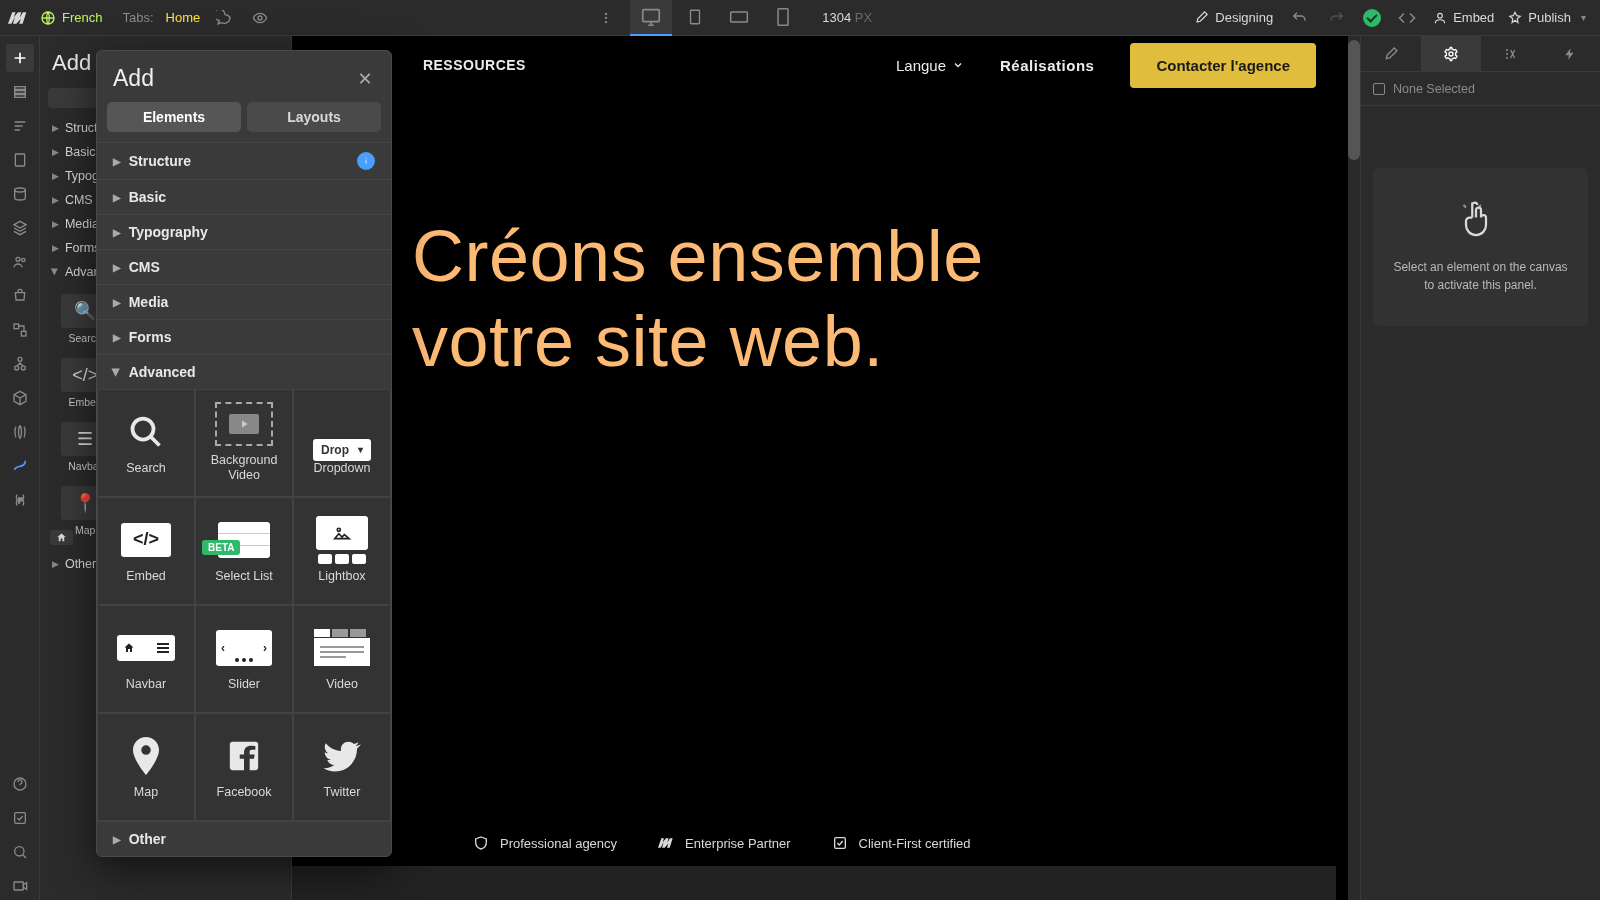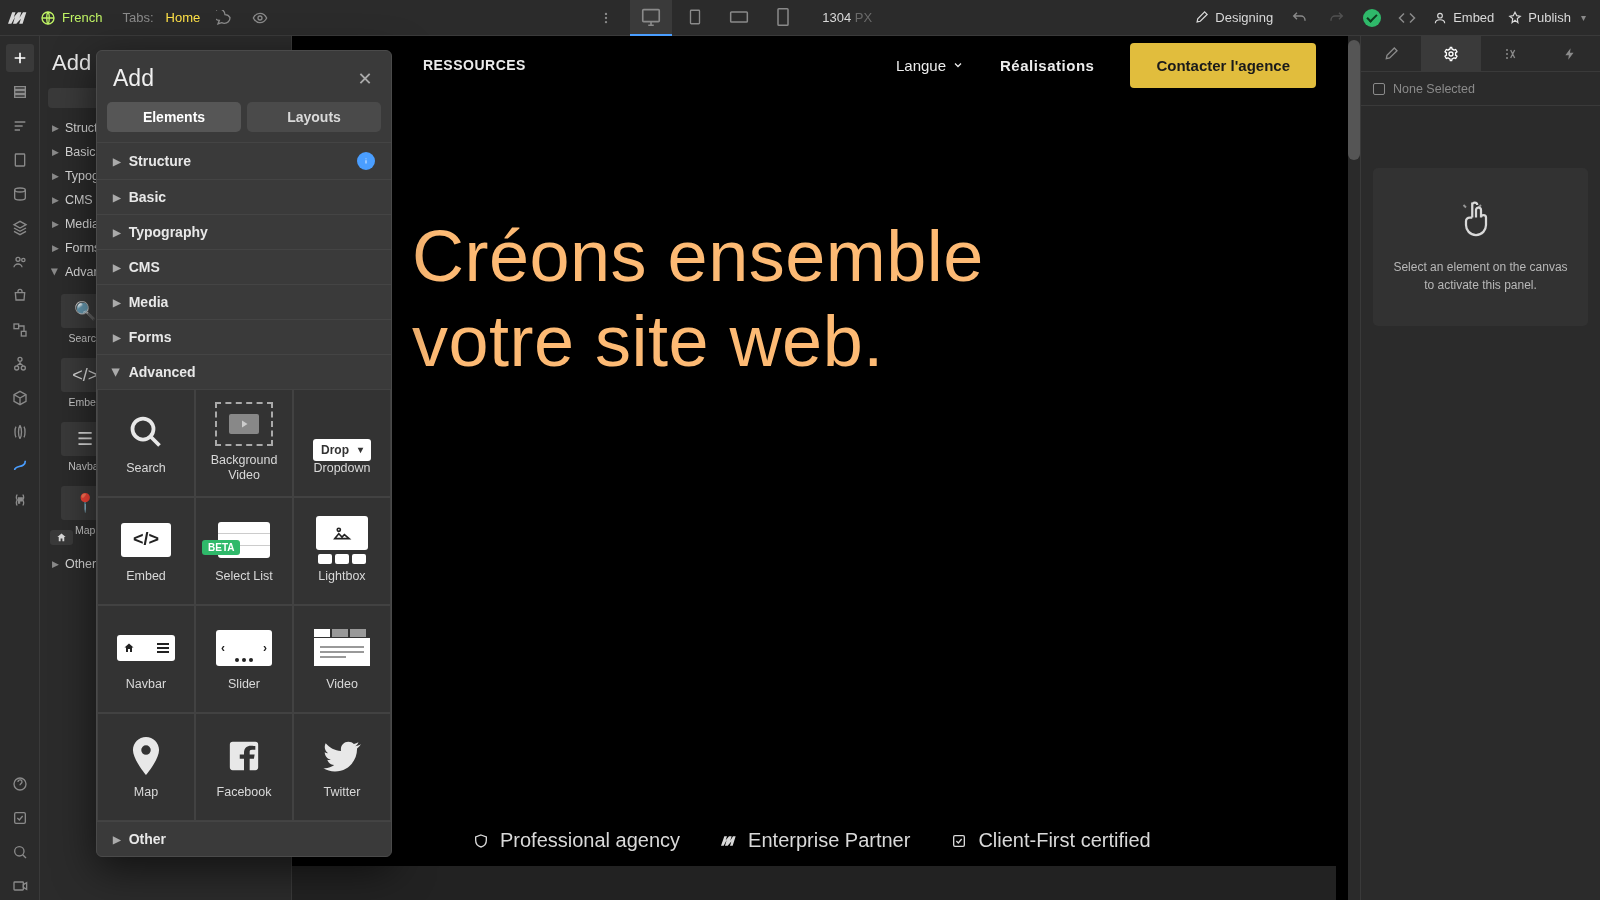--- a/index.html
+++ b/index.html
@@ -100,21 +100,21 @@
 .canvas-scroll .thumb { width: 100%; height: 120px; background: #555; border-radius: 6px; margin-top: 4px; }
 .canvas { position: absolute; left: 0; right: 12px; top: 0; bottom: 0; background: #000; }
 .site-nav { height: 58px; display: flex; align-items: center; padding: 0 32px; gap: 36px; }
 .site-nav .spacer { flex: 1; }
 .nav-link { color: #ececec; font-size: 14px; font-weight: 600; letter-spacing: 0.5px; cursor: pointer; }
 .lang-sel { display: flex; align-items: center; gap: 6px; color: #ececec; font-size: 15px; cursor: pointer; }
 .cta-btn { background: #e1bd3d; color: #1a1a1a; font-weight: 700; font-size: 15px; padding: 14px 26px; border-radius: 4px; cursor: pointer; }
 .hero { padding: 120px 60px 60px 120px; }
 .hero h1 { font-size: 72px; font-weight: 500; color: #fdba74; line-height: 1.18; letter-spacing: 0.5px; }
 .site-badges { position: absolute; bottom: 48px; left: 180px; display: flex; gap: 40px; align-items: center; }
-.site-badge { display: flex; align-items: center; gap: 10px; color: #d9d9d9; font-size: 20px; }
+.site-badge { display: flex; align-items: center; gap: 10px; color: #d9d9d9; font-size: 13px; }
 .site-badge .bicon { width: 18px; height: 18px; display:flex; align-items:center; justify-content:center; }
 .canvas-footer { position: absolute; bottom: 0; left: 0; right: 12px; height: 34px; background: #222; }
 
 
 .rightpanel { position: absolute; right: 0; top: 36px; bottom: 0; width: 240px; background: #2b2b2b; border-left: 1px solid #3a3a3a; }
 .rp-tabs { height: 36px; display: flex; border-bottom: 1px solid #3a3a3a; }
 .rp-tab { flex: 1; display: flex; align-items: center; justify-content: center; color: #8a8a8a; cursor: pointer; }
 .rp-tab.active { background: #3a3a3a; color: #fff; }
 .rp-sel-row { height: 34px; border-bottom: 1px solid #3a3a3a; display: flex; align-items: center; padding: 0 12px; gap: 8px; color: #8a8a8a; font-size: 12.5px; }
 .rp-sel-row .box { width: 12px; height: 12px; border: 1.5px solid #8a8a8a; border-radius: 2px; }

